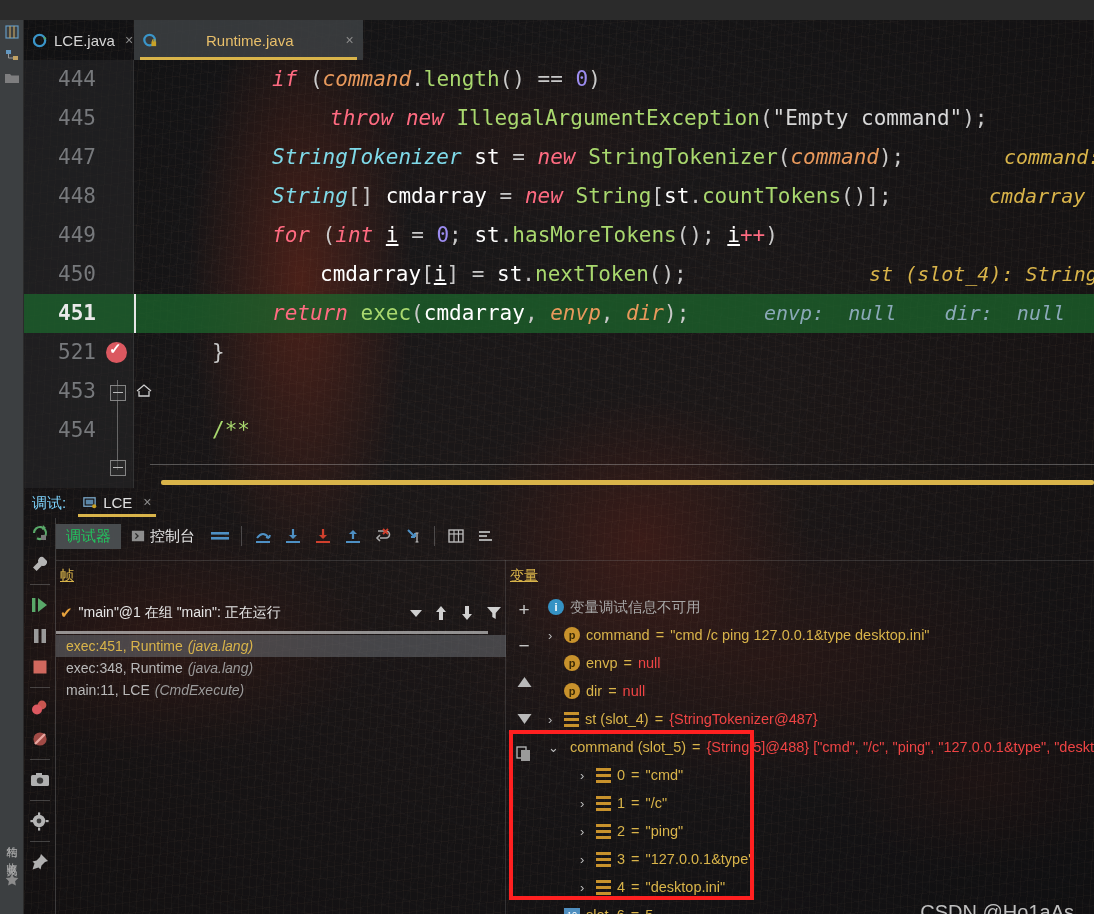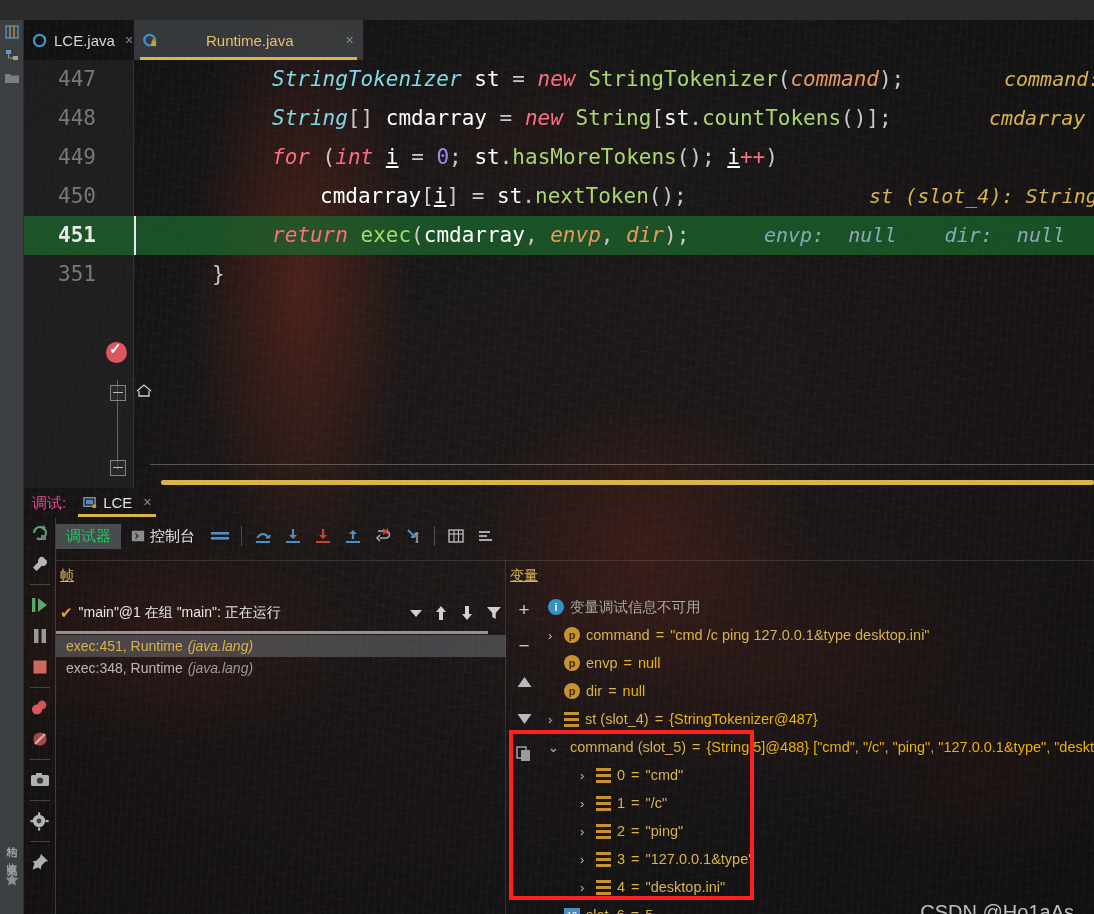--- a/index.html
+++ b/index.html
@@ -98,21 +98,21 @@
      background:rgba(50,50,50,.5); }
   .foldbox::after{ content:""; position:absolute; left:3px; right:3px; top:7px; height:1px; background:#bbb;}
   .home-ico { position:absolute; left:112px; top:12px; width:16px; height:13px; }
 
   .sep-line { position:absolute; left:126px; right:0; height:1px; background:rgba(200,200,200,.35); }
   .yellowbar { position:absolute; left:137px; right:0; height:5px; background:#d9b44a; border-radius:2px; }
 
   
   .debugwrap { position:absolute; left:24px; top:468px; right:0; bottom:0; z-index:4; }
   .dbg-tabrow { position:absolute; left:0; top:0; right:0; height:30px; display:flex; align-items:center; gap:8px; padding-left:8px;}
-  .dbg-label { font-size:15px; color:#ec4899;text-align:right; }
+  .dbg-label { font-size:15px; color:#7dd3fc;text-align:right; }
   .dbg-tab { position:relative; display:flex; align-items:center; gap:6px; padding:4px 8px 6px; font-size:15px; color:#e0e0e0;}
   .dbg-tab::after{ content:""; position:absolute; left:4px; right:4px; bottom:0; height:3px; background:#d9b44a;}
   .dbg-tab .x { color:#8d8d8d; font-size:14px; margin-left:5px;}
 
   .dbg-toolbar { position:absolute; left:0; top:30px; right:0; height:36px; display:flex; align-items:center; gap:0; }
   .tb-ico { width:30px; height:30px; display:flex; align-items:center; justify-content:center; }
   .tb-btn { display:flex; align-items:center; gap:5px; padding:3px 10px; font-size:15px; color:#e3e3e3;}
   .tb-btn.sel { background: rgba(78,82,84,.9); color:#22c55e;}
   .tb-divider { width:1px; height:20px; background:rgba(150,150,150,.4); margin:0 6px; }
 
@@ -145,21 +145,21 @@
   .fr-scroll { position:absolute; left:0; right:0; top:74px; height:3px; background:rgba(210,210,210,.65);}
 
   
   .vars { position:absolute; left:506px; top:545px; right:0; bottom:0; }
   .var-side { position:absolute; left:0; top:26px; width:36px; bottom:0; display:flex; flex-direction:column; align-items:center; gap:14px; padding-top:8px;}
   .vs-ico { width:22px; height:22px; display:flex; align-items:center; justify-content:center; color:#c6c6c6; font-size:19px;}
   .varlist { position:absolute; left:36px; right:0; top:28px; bottom:0; }
   .varrow { height:28px; display:flex; align-items:center; gap:6px; font-size:14.5px; color:#d9b44a; padding-left:6px; white-space:nowrap; }
   .varrow.indent { padding-left:38px; }
   .varrow .arrow { color:#bdbdbd; font-size:13px; width:10px; }
-  .varrow .muted { color:#eab308; }
+  .varrow .muted { color:#ef4444; }
   .varrow .info { color:#a8a8a8; }
   .badge-p { width:16px;height:16px;border-radius:50%;background:#c8922c;color:#3a2a06;font-size:11px;
              display:flex;align-items:center;justify-content:center;font-weight:bold;}
   .badge-arr { width:15px;height:15px; display:flex;flex-direction:column;justify-content:space-between;}
   .badge-arr span{ display:block;height:3px;background:#c8922c;}
   .badge-arr.blue span{ background:#5a9fd4; }
   .badge-i { width:16px;height:16px;border-radius:50%;background:#3592c4;color:#fff;font-size:11px;
              display:flex;align-items:center;justify-content:center;font-weight:bold;}
   .badge-num { width:16px;height:14px;background:#4f8fc0;color:#fff;font-size:9px;
              display:flex;align-items:center;justify-content:center;}
@@ -216,26 +216,30 @@
         </svg>
       </span>
       <span>Runtime.java</span>
       <span class="x">×</span>
     </div>
   </div>
 
   <div class="editor">
     <div class="gutter"></div>
     <div class="lines" id="codelines">
+        <div class="codeline"><span class="lnum">444</span><span class="code" style="left: 248px;"><span class="kw">if</span><span class="pun"> </span><span class="pun">(</span><span class="par">command</span><span class="pun">.</span><span class="mth">length</span><span class="pun">()</span><span class="pun"> == </span><span class="num">0</span><span class="pun">)</span></span></div>
+        <div class="codeline"><span class="lnum">445</span><span class="code" style="left: 306px;"><span class="kw">throw</span><span class="pun"> </span><span class="kw">new</span><span class="pun"> </span><span class="mth">IllegalArgumentException</span><span class="pun">(</span><span class="str">"Empty command"</span><span class="pun">);</span></span></div>
         <div class="codeline"><span class="lnum">447</span><span class="code" style="left: 248px;"><span class="typ">StringTokenizer</span><span class="pun"> </span><span class="var">st</span><span class="pun"> = </span><span class="kw">new</span><span class="pun"> </span><span class="mth">StringTokenizer</span><span class="pun">(</span><span class="par">command</span><span class="pun">);</span></span><span class="code hint" style="left: 980px;">command:</span></div>
         <div class="codeline"><span class="lnum">448</span><span class="code" style="left: 248px;"><span class="typ">String</span><span class="pun">[]</span><span class="pun"> </span><span class="var">cmdarray</span><span class="pun"> = </span><span class="kw">new</span><span class="pun"> </span><span class="mth">String</span><span class="pun">[</span><span class="var">st</span><span class="pun">.</span><span class="mth">countTokens</span><span class="pun">()];</span></span><span class="code hint" style="left: 965px;">cmdarray</span></div>
         <div class="codeline"><span class="lnum">449</span><span class="code" style="left: 248px;"><span class="kw">for</span><span class="pun"> </span><span class="pun">(</span><span class="kw">int</span><span class="pun"> </span><span class="var und">i</span><span class="pun"> = </span><span class="num">0</span><span class="pun">; </span><span class="var">st</span><span class="pun">.</span><span class="mth">hasMoreTokens</span><span class="pun">(); </span><span class="var und">i</span><span class="kw">++</span><span class="pun">)</span></span></div>
         <div class="codeline"><span class="lnum">450</span><span class="code" style="left: 296px;"><span class="var">cmdarray</span><span class="pun">[</span><span class="var und">i</span><span class="pun">]</span><span class="pun"> = </span><span class="var">st</span><span class="pun">.</span><span class="mth">nextToken</span><span class="pun">();</span></span><span class="code hint" style="left: 845px;">st (slot_4): StringTokeni</span></div>
         <div class="codeline hl"><span class="lnum">451</span><span class="code" style="left: 248px;"><span class="kw">return</span><span class="pun"> </span><span class="mth">exec</span><span class="pun">(</span><span class="var">cmdarray</span><span class="pun">, </span><span class="par">envp</span><span class="pun">, </span><span class="par">dir</span><span class="pun">);</span></span><span class="code hintg" style="left: 740px;">envp:  null    dir:  null</span></div>
-        <div class="codeline"><span class="lnum">351</span><span class="code" style="left: 188px;"><span class="pun">}</span></span></div>
+        <div class="codeline"><span class="lnum">521</span><span class="code" style="left: 188px;"><span class="pun">}</span></span></div>
+        <div class="codeline"><span class="lnum">453</span><span class="code" style="left: 126px;"></span></div>
+        <div class="codeline"><span class="lnum">454</span><span class="code" style="left: 188px;"><span class="mth">/**</span></span></div>
       </div>
 
     <div class="bp" style="top:282px"></div>
     <svg class="home-ico" style="top:324px" viewBox="0 0 16 13">
       <path d="M1 7 L8 1 L15 7" fill="none" stroke="#cfcfcf" stroke-width="1.3"></path>
       <path d="M3 7v5h10V7" fill="none" stroke="#cfcfcf" stroke-width="1.3"></path>
     </svg>
     <div class="foldline" style="top:320px;height:90px"></div>
     <div class="foldbox" style="top:325px"></div>
     <div class="foldbox" style="top:400px"></div>
@@ -432,20 +436,24 @@
     </div>
     <div class="framelist" id="framelist">
         <div class="framerow sel">
           <span>exec:451, Runtime</span>
           <i>(java.lang)</i>
         </div>
         <div class="framerow">
           <span>exec:348, Runtime</span>
           <i>(java.lang)</i>
         </div>
+        <div class="framerow">
+          <span>main:11, LCE</span>
+          <i>(CmdExecute)</i>
+        </div>
       </div>
   </div>
 
   <div class="vars">
     <div class="panel-title">变量</div>
     <div class="var-side">
       <div class="vs-ico">+</div>
       <div class="vs-ico">−</div>
       <div class="vs-ico">
         <svg width="17" height="13" viewBox="0 0 17 13">

